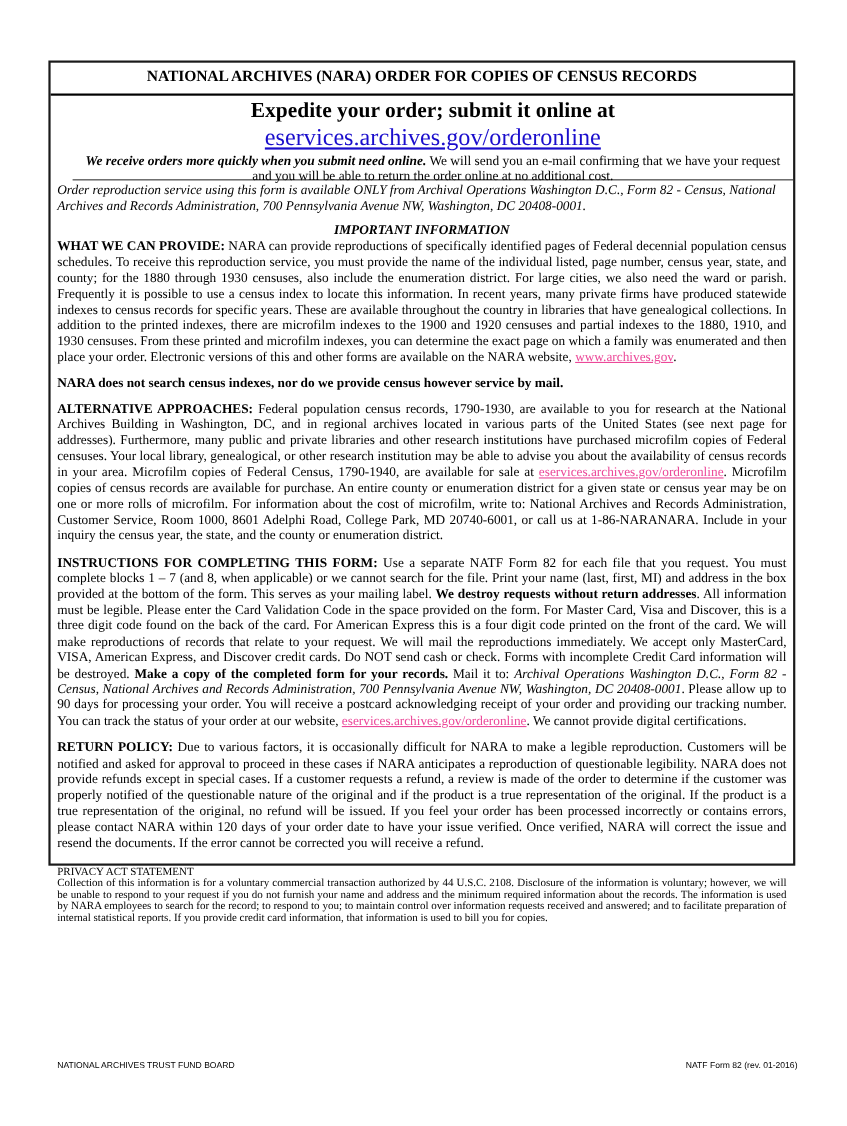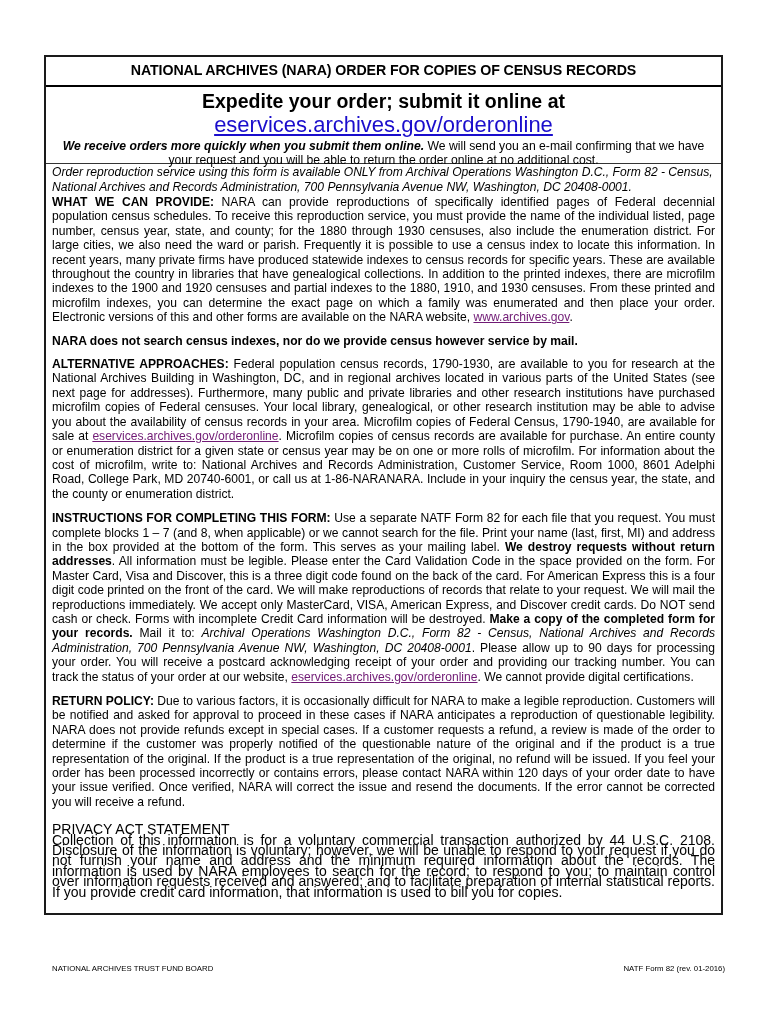--- a/index.html
+++ b/index.html
@@ -1,53 +1,54 @@
 <!DOCTYPE html>
 <html><head>
 <meta charset="utf-8">
 <style>
   html, body { margin: 0; padding: 0; background: #ffffff; }
   body { width: 770px; height: 1024px; position: relative; overflow: hidden;
          font-family: "Liberation Sans", sans-serif; color: #000; }
-  .page { position: absolute; left: 44px; top: 55px; width: 679px; height: 860px;
-          border: 2px solid #1a1a1a; box-sizing: border-box; }
+  .page { position: absolute; left: 44px; top: 55px; width: 679px; height: 732px;
+          border: 2px solid #1a1a1a; box-sizing: border-box; font-family: Liberation Serif, serif; }
   .title-bar { height: 28px; border-bottom: 2px solid #000; text-align: center;
                font-weight: bold; font-size: 14.2px; line-height: 27px; letter-spacing: -0.1px; }
-  .expedite { text-align: center; padding-top: 2px; height: 74px; border-bottom: 1px solid #333; }
+  .expedite { text-align: center; padding-top: 2px; height: 74px; border-bottom: 1px solid #333; margin-left: 20px; }
   .expedite .head { font-weight: bold; font-size: 19.5px; line-height: 24px; }
   .expedite .link { font-size: 22px; line-height: 24px; color: #1a0dcc; text-decoration: underline; }
   .expedite .note { font-size: 12.2px; line-height: 14px; margin-top: 2px; padding: 0 10px; }
   .expedite .note b { font-style: italic; }
   .avail { font-style: italic; font-size: 12.1px; line-height: 15px; padding: 1px 6px 0 6px; }
   .body { padding: 0 6px 0 6px; font-size: 12.1px; line-height: 14.4px; }
   .imp-title { text-align: center; font-weight: bold; font-style: italic; margin-top: 7px; }
   .para { text-align: justify; }
   .para.gap { margin-top: 9px; }
   .para.gap2 { margin-top: 10px; }
-  .link-inline { color: #701a75; text-decoration: underline; }
-  .privacy { margin-top: 15px; font-size: 14px; line-height: 10.4px; text-align: justify; }
+  .link-inline { color: #ec4899; text-decoration: underline; }
+  .privacy { margin-top: 15px; font-size: 10px; line-height: 10.4px; text-align: justify; }
   .footer { position: absolute; top: 964px; font-size: 7.8px; }
   .footer.left { left: 38px; margin-left: 14px; }
   .footer.right { right: 45px; }
 </style>
 </head>
 <body>
 
 <div class="page">
   <div class="title-bar">NATIONAL ARCHIVES (NARA) ORDER FOR COPIES OF CENSUS RECORDS</div>
 
   <div class="expedite">
     <div class="head">Expedite your order; submit it online at</div>
     <div class="link">eservices.archives.gov/orderonline</div>
-    <div class="note"><b>We receive orders more quickly when you submit them online.</b><span>  We will send you an e-mail confirming that we have your request and you will be able to return the order online at no additional cost.</span></div>
+    <div class="note"><b>We receive orders more quickly when you submit need online.</b><span>  We will send you an e-mail confirming that we have your request and you will be able to return the order online at no additional cost.</span></div>
   </div>
 
   <div class="avail">Order reproduction service using this form is available ONLY from Archival Operations Washington D.C., Form 82 - Census, National Archives and Records Administration, 700 Pennsylvania Avenue NW, Washington, DC  20408-0001.</div>
 
   <div class="body">
+    <div class="imp-title">IMPORTANT INFORMATION</div>
 
     <div class="para"><b>WHAT WE CAN PROVIDE:</b><span> NARA can provide reproductions of specifically identified pages of Federal decennial population census schedules. To receive this reproduction service, you must provide the name of the individual listed, page number, census year, state, and county; for the 1880 through 1930 censuses, also include the enumeration district. For large cities, we also need the ward or parish.  Frequently it is possible to use a census index to locate this information. In recent years, many private firms have produced statewide indexes to census records for specific years. These are available throughout the country in libraries that have genealogical collections. In addition to the printed indexes, there are microfilm indexes to the 1900 and 1920 censuses and partial indexes to the 1880, 1910, and 1930 censuses. From these printed and microfilm indexes, you can determine the exact page on which a family was enumerated and then place your order.  Electronic versions of this and other forms are available on the NARA website, </span><span class="link-inline">www.archives.gov</span><span>.</span></div>
 
     <div class="para gap"><b>NARA does not search census indexes, nor do we provide census however service by mail.</b></div>
 
     <div class="para gap"><b>ALTERNATIVE APPROACHES:</b><span> Federal population census records, 1790-1930, are available to you for research at the National Archives Building in Washington, DC, and in regional archives located in various parts of the United States (see next page for addresses). Furthermore, many public and private libraries and other research institutions have purchased microfilm copies of Federal censuses. Your local library, genealogical, or other research institution may be able to advise you about the availability of census records in your area.  Microfilm copies of Federal Census, 1790-1940, are available for sale at </span><span class="link-inline">eservices.archives.gov/orderonline</span><span>.  Microfilm copies of census records are available for purchase. An entire county or enumeration district for a given state or census year may be on one or more rolls of microfilm. For information about the cost of microfilm, write to: National Archives and Records Administration, Customer Service, Room 1000, 8601 Adelphi Road, College Park, MD 20740-6001, or call us at 1-86-NARANARA. Include in your inquiry the census year, the state, and the county or enumeration district.</span></div>
 
     <div class="para gap2"><b>INSTRUCTIONS FOR COMPLETING THIS FORM:</b><span> Use a separate NATF Form 82 for each file that you request.  You must complete blocks 1 – 7 (and 8, when applicable) or we cannot search for the file. Print your name (last, first, MI) and address in the box provided at the bottom of the form. This serves as your mailing label.  </span><b>We destroy requests without return addresses</b><span>.  All information must be legible. Please enter the Card Validation Code in the space provided on the form.  For Master Card, Visa and Discover, this is a three digit code found on the back of the card.  For American Express this is a four digit code printed on the front of the card.  We will make reproductions of records that relate to your request.  We will mail the reproductions immediately. We accept only MasterCard, VISA, American Express, and Discover credit cards. Do NOT send cash or check.  Forms with incomplete Credit Card information will be destroyed.  </span><b>Make a copy of the completed form for your records.</b><span>  Mail it to: </span><i>Archival Operations Washington D.C., Form 82 - Census, National Archives and Records Administration, 700 Pennsylvania Avenue NW, Washington, DC 20408-0001</i><span>. Please allow up to 90 days for processing your order. You will receive a postcard acknowledging receipt of your order and providing our tracking number. You can track the status of your order at our website, </span><span class="link-inline">eservices.archives.gov/orderonline</span><span>.  We cannot provide digital certifications.</span></div>
 
     <div class="para gap2"><b>RETURN POLICY:</b><span> Due to various factors, it is occasionally difficult for NARA to make a legible reproduction. Customers will be notified and asked for approval to proceed in these cases if NARA anticipates a reproduction of questionable legibility. NARA does not provide refunds except in special cases. If a customer requests a refund, a review is made of the order to determine if the customer was properly notified of the questionable nature of the original and if the product is a true representation of the original. If the product is a true representation of the original, no refund will be issued. If you feel your order has been processed incorrectly or contains errors, please contact NARA within 120 days of your order date to have your issue verified. Once verified, NARA will correct the issue and resend the documents.  If the error cannot be corrected you will receive a refund.</span></div>

